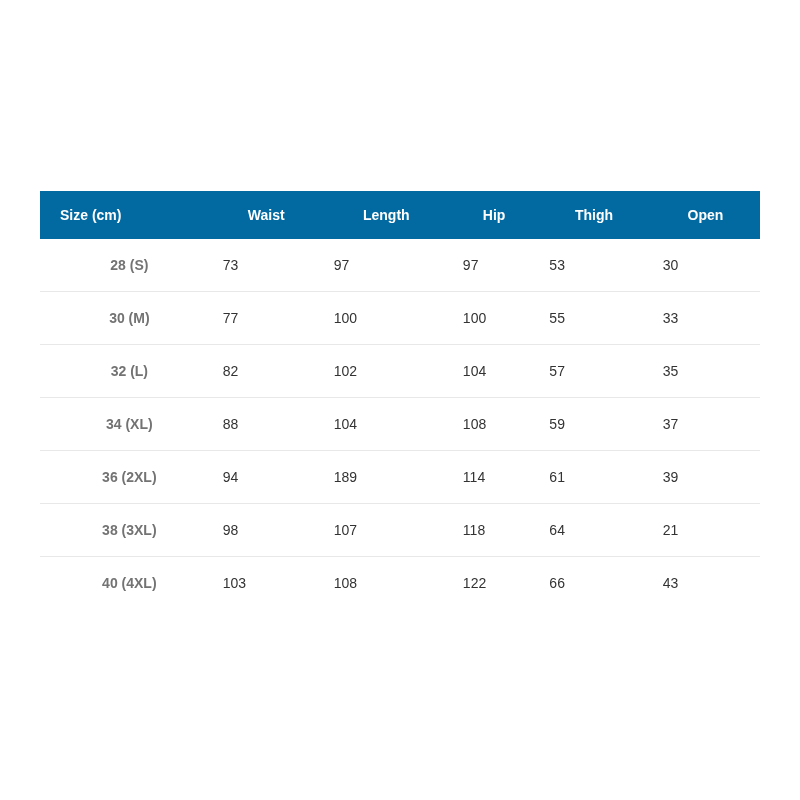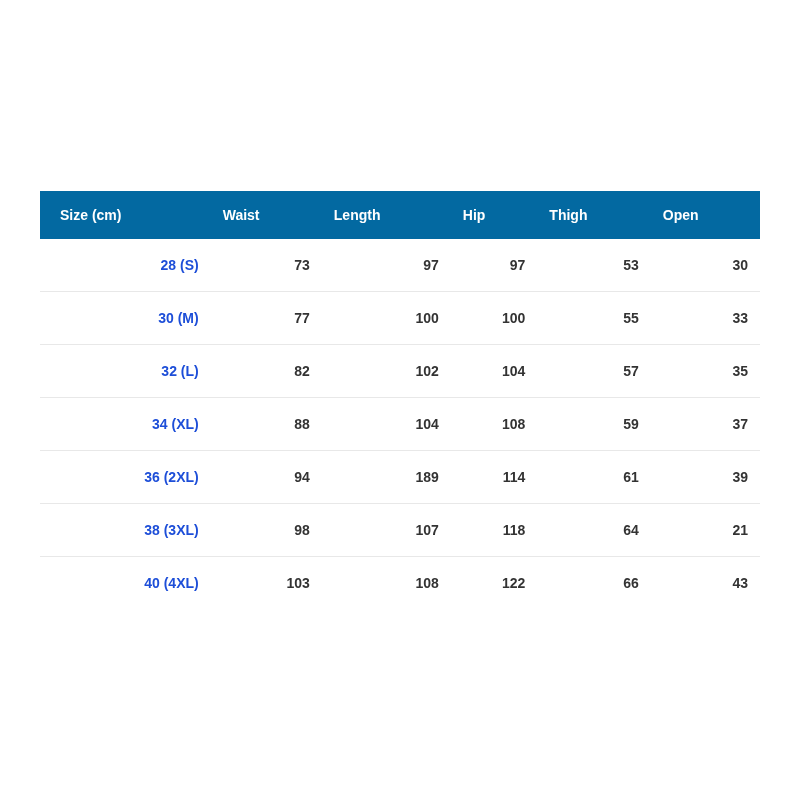--- a/index.html
+++ b/index.html
@@ -29,48 +29,48 @@
 
     thead tr {
       background-color: #0369a1;
     }
 
     thead th {
       color: #ffffff;
       font-size: 14px;
       font-weight: 600;
       padding: 16px 12px;
-      text-align: left;
+      text-align: center;
     }
 
     thead th:first-child {
       text-align: left;
       padding-left: 20px;
     }
 
     tbody tr {
       border-bottom: 1px solid #e8e8e8;
     }
 
     tbody tr:last-child {
       border-bottom: none;
     }
 
     tbody td {
       padding: 18px 12px;
-      text-align: right;
+      text-align: left;
       font-size: 14px;
       color: #333333;
-      font-weight: 700;
+      font-weight: 400;
     }
 
     tbody td:first-child {
-      text-align: right;
+      text-align: center;
       padding-left: 20px;
-      color: #1d4ed8;
+      color: #737373;
       font-weight: 600;
     }
   </style>
 </head>
 <body>
 
 <div class="table-container">
   <table>
     <thead>
       <tr>

